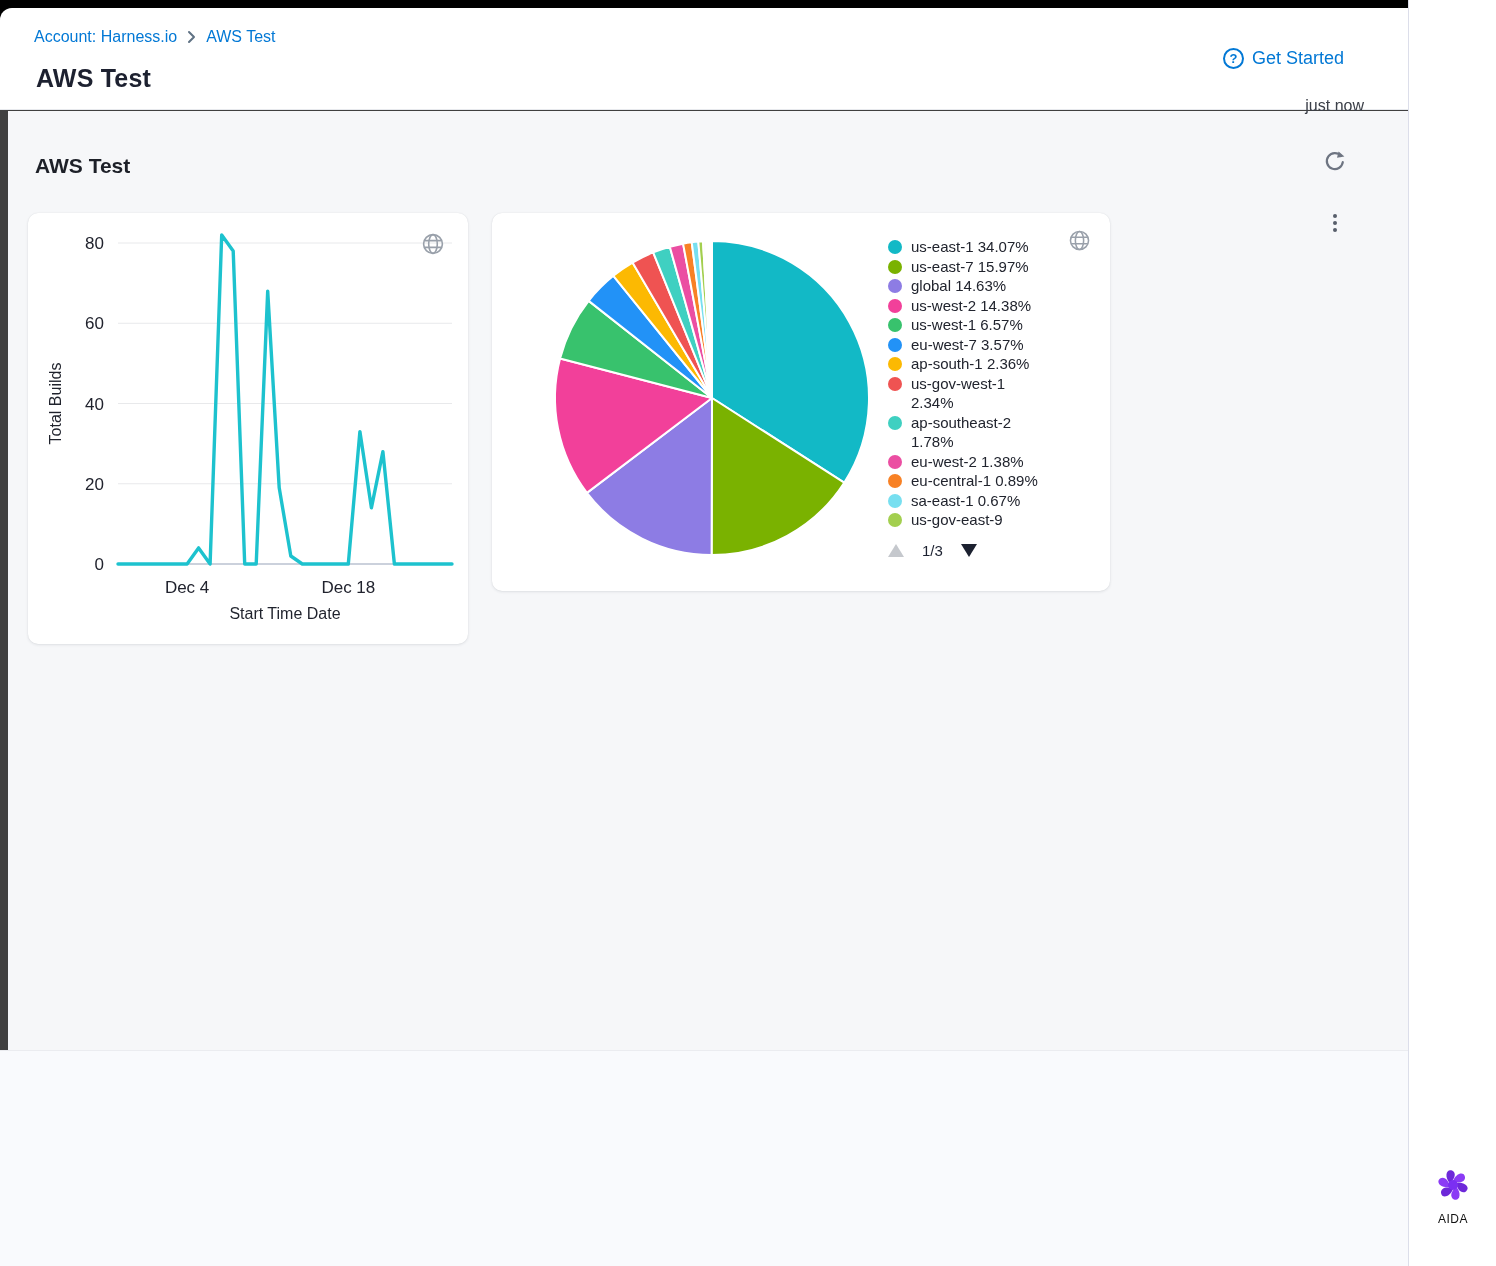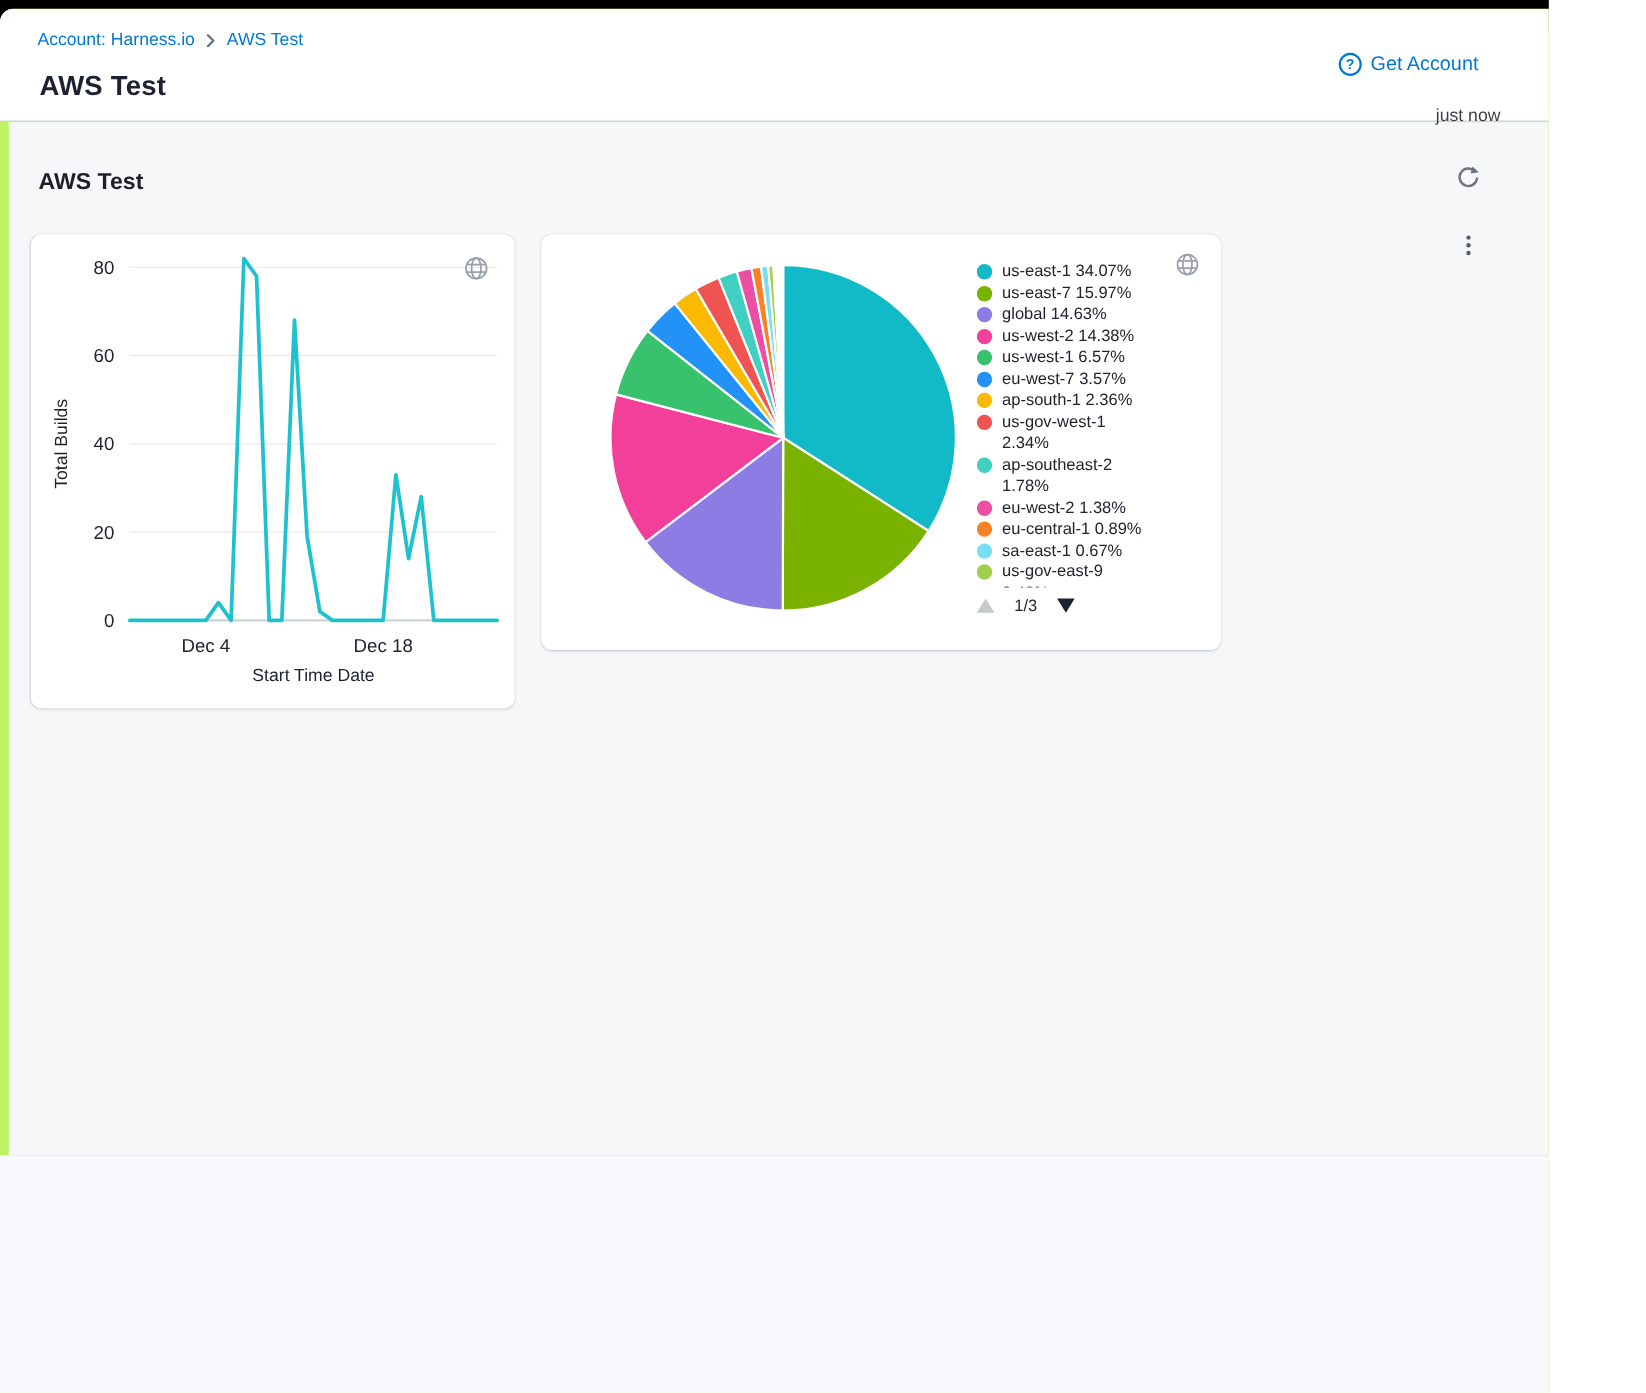--- a/index.html
+++ b/index.html
@@ -1,20 +1,20 @@
 <!DOCTYPE html>
 <html><head>
 <meta charset="utf-8">
 <style>
   * { margin:0; padding:0; box-sizing:border-box; }
   html,body { width:1496px; height:1266px; background:#fff; font-family:"Liberation Sans", sans-serif; }
   .stage { position:relative; width:1496px; height:1266px; overflow:hidden; background:#fff; }
 
   .chrome-bar { position:absolute; top:0; left:0; width:1408px; height:30px; background:#000; }
-  .page { position:absolute; top:8px; left:0; width:1408px; height:1258px; background:#bef264; border-top-left-radius:12px; overflow:hidden; }
+  .page { position:absolute; top:8px; left:0; width:1408px; height:1258px; background:#404040; border-top-left-radius:12px; overflow:hidden; }
 
   
   .page-header { position:relative; height:102px; background:#fff; border-bottom:1px solid #e7e9ed; }
   .breadcrumb { position:absolute; top:20px; left:34px; display:flex; align-items:center; gap:10px; font-size:16px; }
   .crumb-link { color:#0278d5; text-decoration:none; cursor:pointer; }
   .crumb-sep svg { display:block; }
   .page-title { position:absolute; top:56px; left:36px; font-size:25px; font-weight:700; color:#1d2130; letter-spacing:0.2px; }
   .get-started { position:absolute; top:40px; right:64px; display:flex; align-items:center; gap:8px; color:#0278d5; font-size:18px; cursor:pointer; }
   .q-icon { width:21px; height:21px; border:2px solid #0278d5; border-radius:50%; display:flex; align-items:center; justify-content:center; font-size:13px; font-weight:700; color:#0278d5; }
 
@@ -68,21 +68,21 @@
         <a class="crumb-link">Account: Harness.io</a>
         <span class="crumb-sep">
           <svg width="9" height="14" viewBox="0 0 9 14">
               <polyline points="2,2 7,7 2,12" fill="none" stroke="#5f7284" stroke-width="2" stroke-linecap="round" stroke-linejoin="round"></polyline>
             </svg>
         </span>
         <a class="crumb-link">AWS Test</a>
       </div>
       <div class="get-started">
         <span class="q-icon">?</span>
-        <span>Get Account</span>
+        <span>Get Started</span>
       </div>
       <div class="page-title">AWS Test</div>
     </div>
 
     <div class="dashboard">
       <div class="dash-header">
         <div class="dash-title">AWS Test</div>
         <div class="dash-controls">
           <span class="refreshed">just now</span>
           <button class="icon-btn" title="">
@@ -255,13 +255,31 @@
             </svg>
           </span>
         </div>
 
       </div>
     </div>
 
     <div class="bottom-strip"></div>
   </div>
 
+  <div class="side-rail">
+    <div class="aida">
+      <span>
+        <svg width="34" height="34" viewBox="0 0 34 34">
+          <g id="aida-petals">
+              <path d="M17,13 C20,5 28,3 29,9 C29.5,14 23,16 17,13 Z" fill="#8b3bf5" transform="rotate(0 17 17)"></path>
+              <path d="M17,13 C20,5 28,3 29,9 C29.5,14 23,16 17,13 Z" fill="#6d28d9" transform="rotate(60 17 17)"></path>
+              <path d="M17,13 C20,5 28,3 29,9 C29.5,14 23,16 17,13 Z" fill="#8b3bf5" transform="rotate(120 17 17)"></path>
+              <path d="M17,13 C20,5 28,3 29,9 C29.5,14 23,16 17,13 Z" fill="#6d28d9" transform="rotate(180 17 17)"></path>
+              <path d="M17,13 C20,5 28,3 29,9 C29.5,14 23,16 17,13 Z" fill="#8b3bf5" transform="rotate(240 17 17)"></path>
+              <path d="M17,13 C20,5 28,3 29,9 C29.5,14 23,16 17,13 Z" fill="#6d28d9" transform="rotate(300 17 17)"></path>
+            </g>
+          <circle cx="17" cy="17" r="5" fill="#7b2ff2"></circle>
+        </svg>
+      </span>
+      <span class="aida-label">AIDA</span>
+    </div>
+  </div>
 </div>
 
 </body></html>

